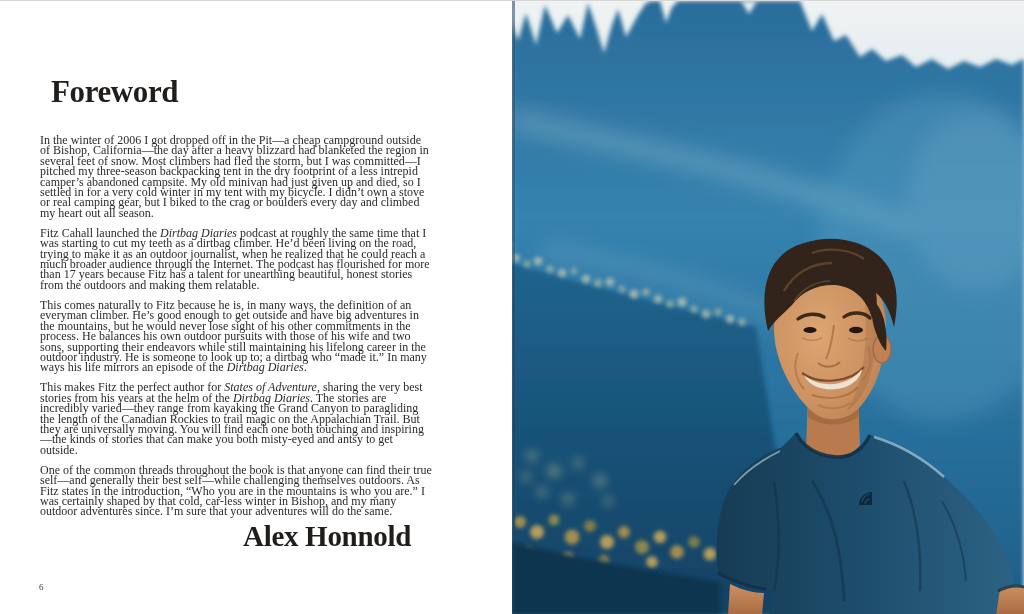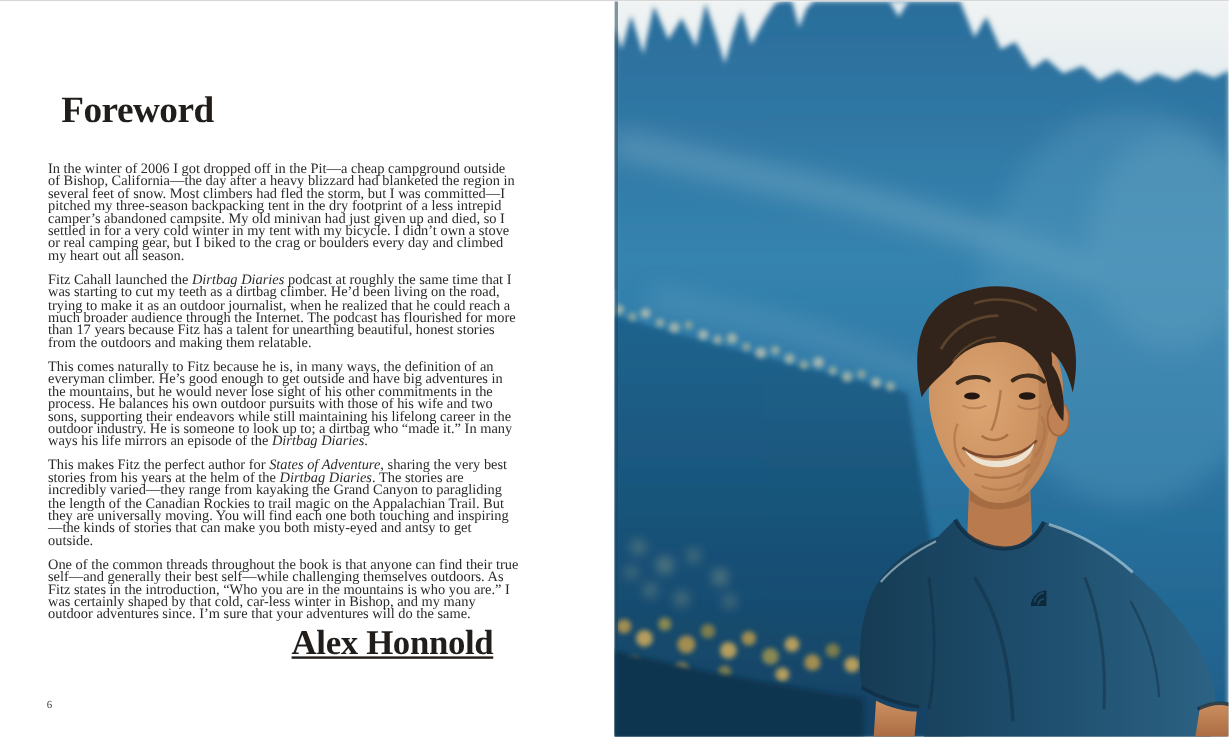--- a/index.html
+++ b/index.html
@@ -25,21 +25,20 @@
     text-align:left;
   }
   .body-text p{margin:0 0 9.6px 0;}
   .body-text em{font-style:italic;}
   .signature{
     position:absolute;left:243px;top:520px;
     font-family:"Liberation Serif", serif;
     font-weight:bold;font-size:29px;line-height:30px;
     letter-spacing:-0.3px;color:#211d1a;
     white-space:nowrap;
-    text-decoration:underline;
   }
   .page-number{
     position:absolute;left:39px;top:581px;
     font-size:9px;color:#3c3b39;
   }
   .page-right{position:absolute;left:512px;top:0;width:512px;height:614px;}
   .page-right svg{display:block;width:512px;height:614px;}
 </style>
 </head>
 <body>

